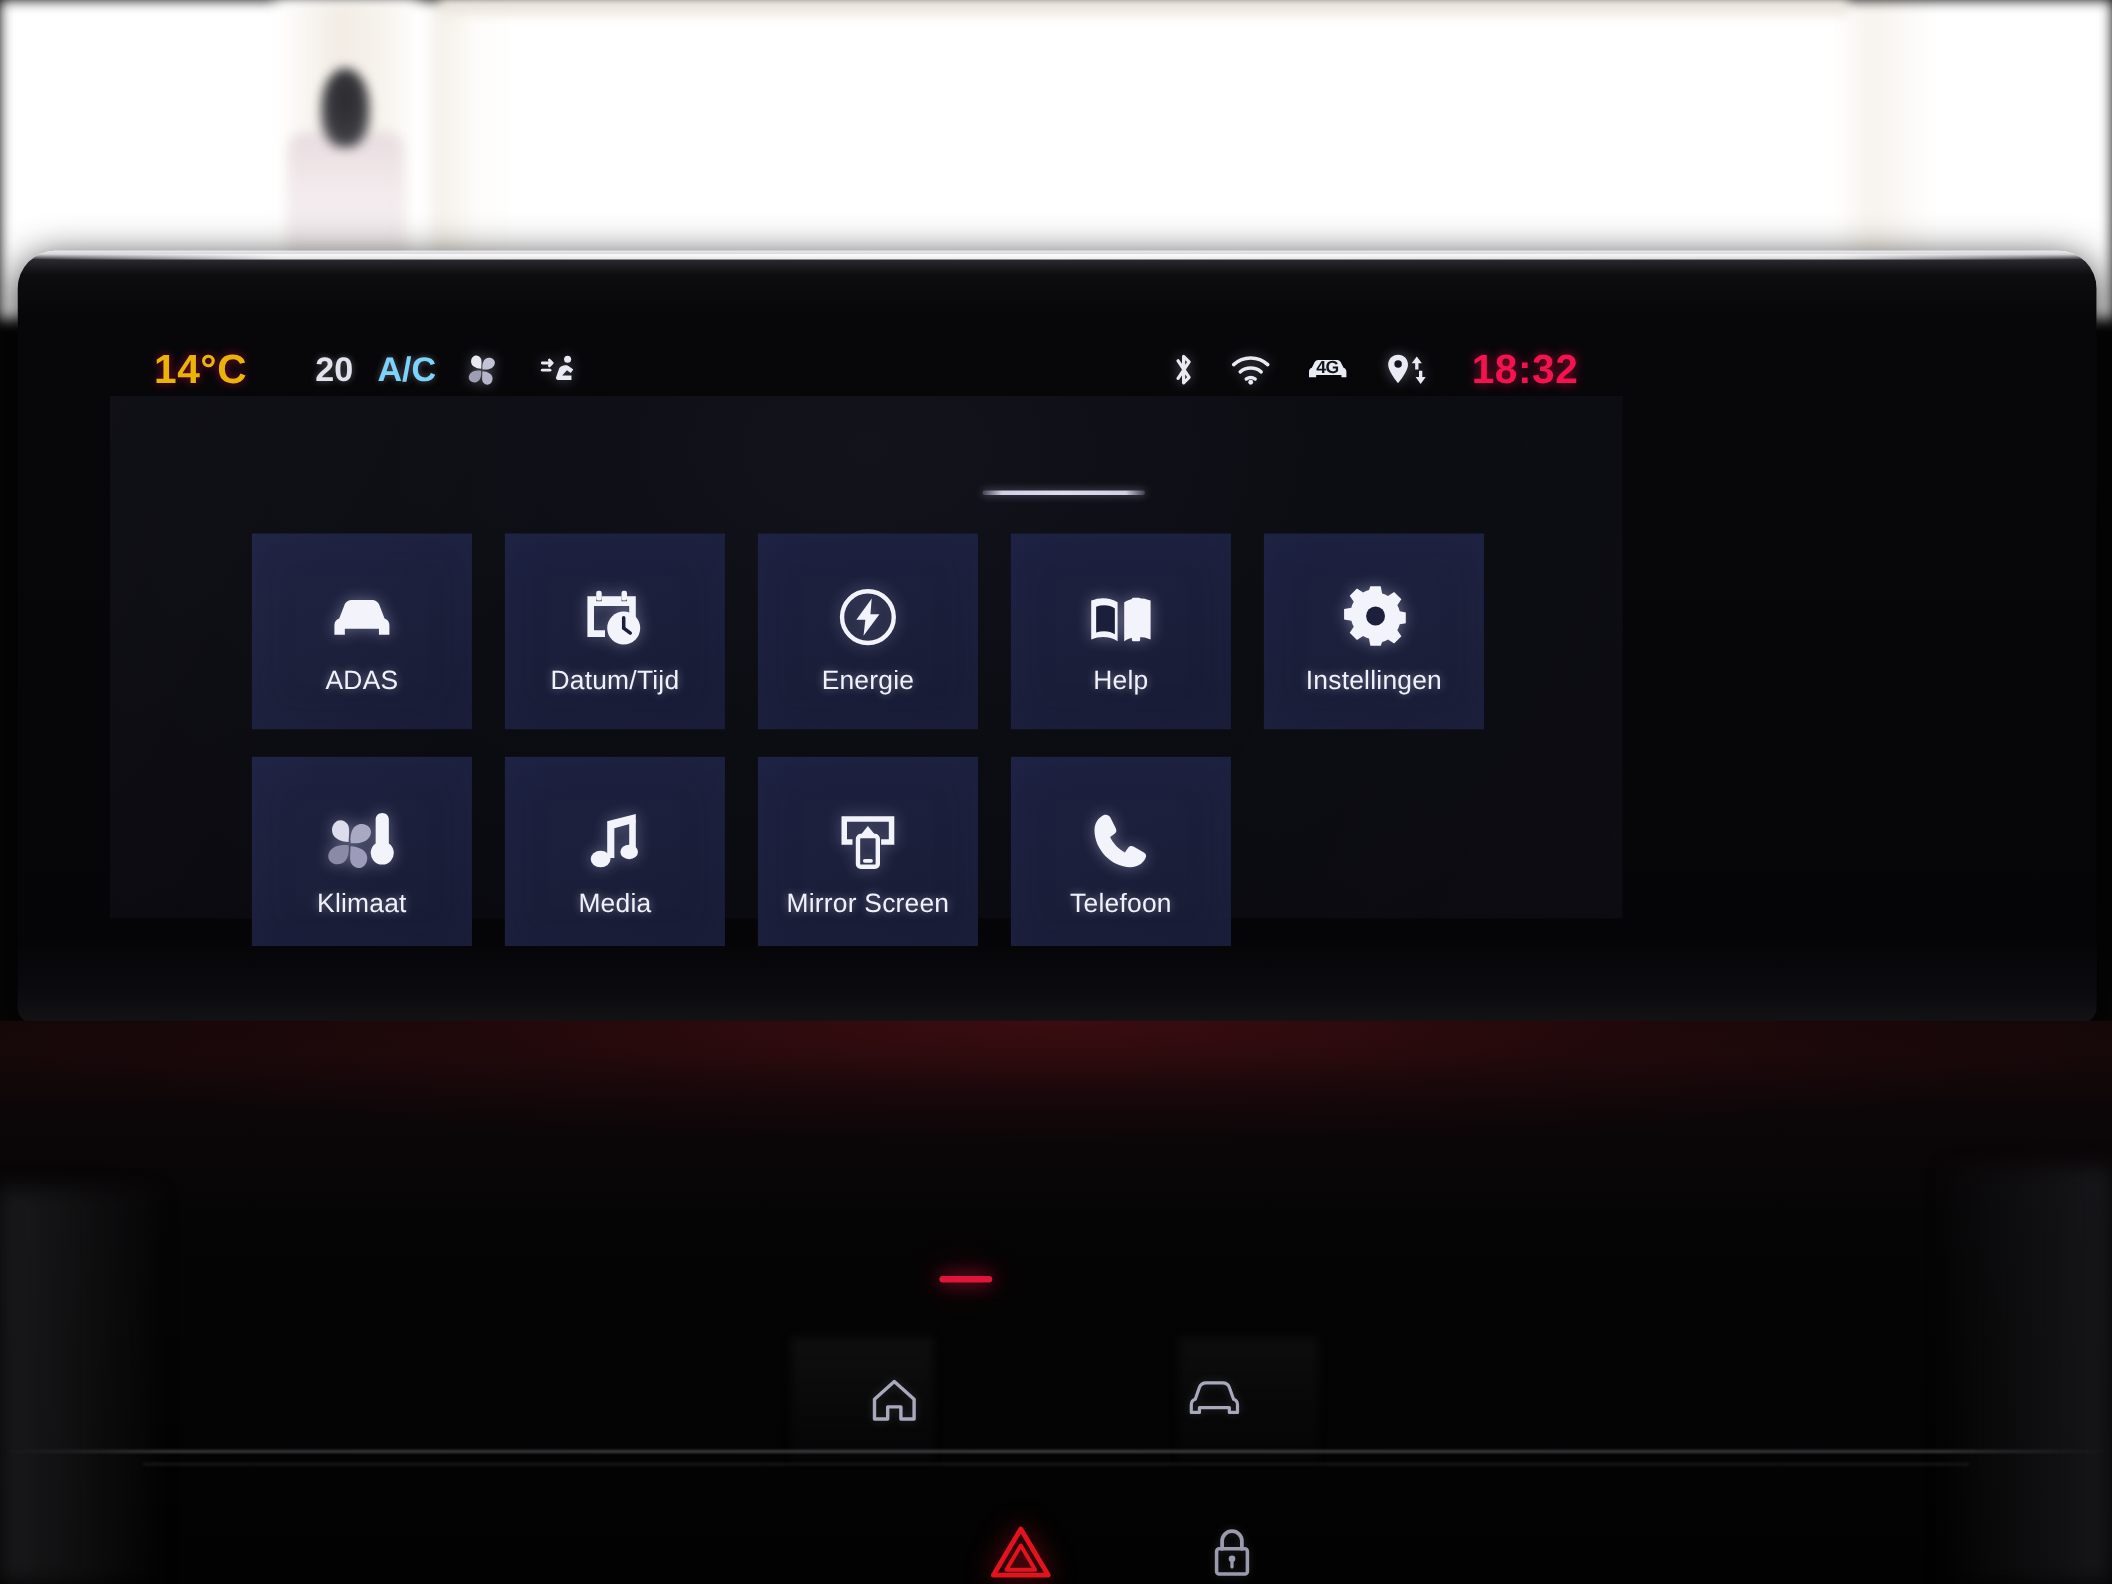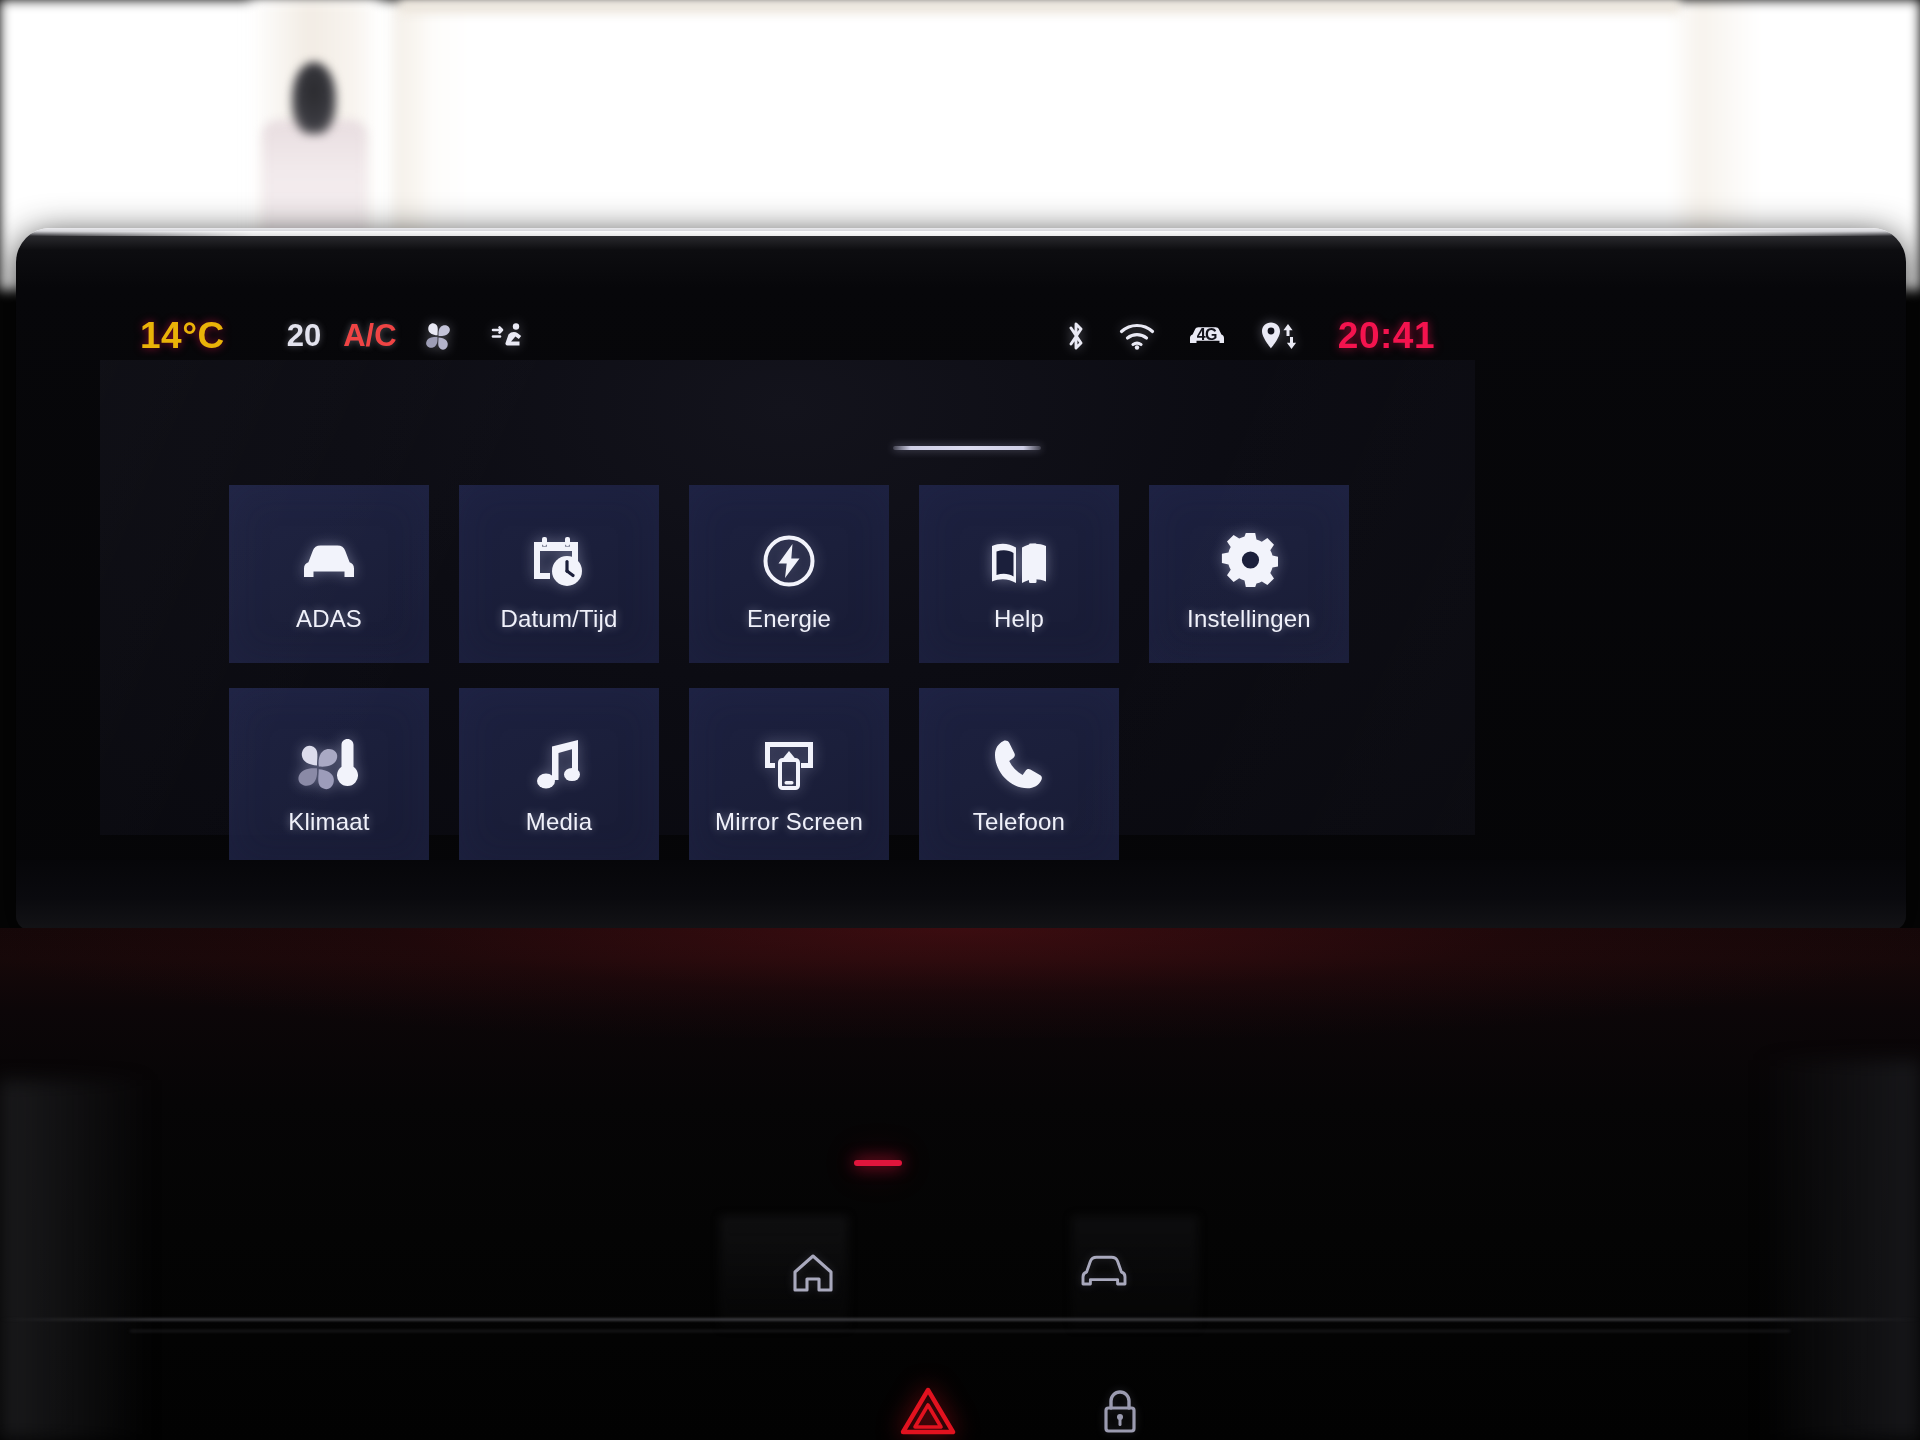--- a/index.html
+++ b/index.html
@@ -83,21 +83,21 @@
     color:#eab308; font-size:37px; font-weight:bold; letter-spacing:0.5px;
     text-shadow:0 0 9px rgba(244,19,78,0.55);
     margin-right:62px;
   }
   .temp-set {
     color:#e3e3ee; font-size:31px; font-weight:bold; margin-right:22px;
     text-shadow:0 0 7px rgba(225,225,240,0.35);
     text-align:right;
   }
   .ac-label {
-    color:#ef4444; font-size:31px; font-weight:bold; margin-right:24px;
+    color:#7dd3fc; font-size:31px; font-weight:bold; margin-right:24px;
     text-shadow:0 0 7px rgba(225,225,240,0.35);
   }
   .st-ico { display:inline-flex; align-items:center; justify-content:center; }
   .st-ico svg { display:block; filter: drop-shadow(0 0 6px rgba(220,220,240,0.35)); }
 
   .status-right { display:flex; align-items:center; gap:30px; }
   .clock {
     color:#f4134e; font-size:37px; font-weight:bold; letter-spacing:0.5px;
     text-shadow:0 0 10px rgba(244,19,78,0.6); margin-left:8px;
   }
@@ -290,21 +290,21 @@
         <svg width="42" height="32" viewBox="0 0 42 32">
           <path d="M13 2.5 c-5.2 0 -9 3.9 -9 8.8 0 6.6 9 17 9 17 s9 -10.4 9 -17 c0 -4.9 -3.8 -8.8 -9 -8.8 z" fill="#eaeaf5"></path>
           <circle cx="13" cy="11" r="3.4" fill="#12121b"></circle>
           <g fill="#eaeaf5">
             <path d="M30 4 l4.6 6.2 h-3.1 V16 h-3 v-5.8 h-3.1 z"></path>
             <path d="M33.5 29 l-4.6 -6.2 h3.1 V17 h3 v5.8 h3.1 z"></path>
           </g>
         </svg>
       </span>
 
-      <div class="clock">20:41</div>
+      <div class="clock">18:32</div>
     </div>
   </div>
 
   <div class="page-indicator"></div>
 
   <div class="grid">
 
     <div class="tile">
       <div class="tile-ico">
         <svg width="66" height="50" viewBox="0 0 66 50">

